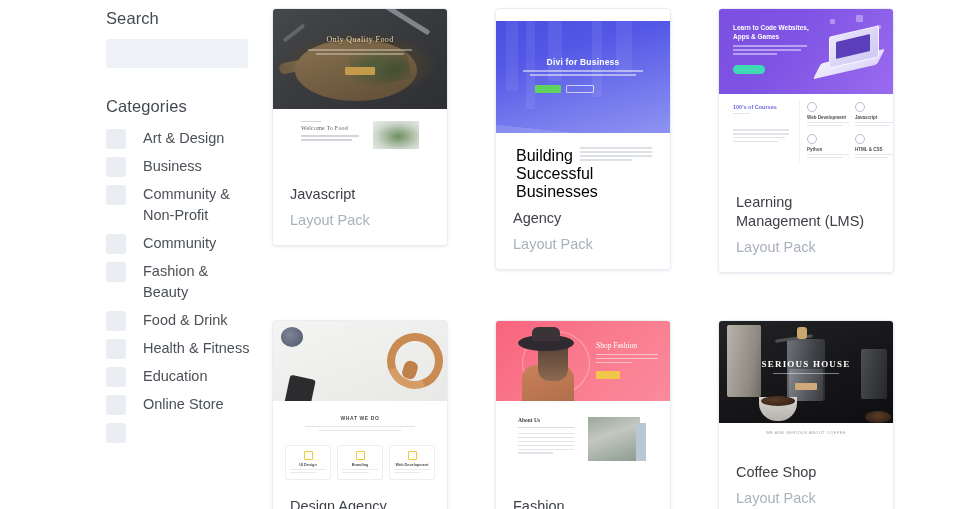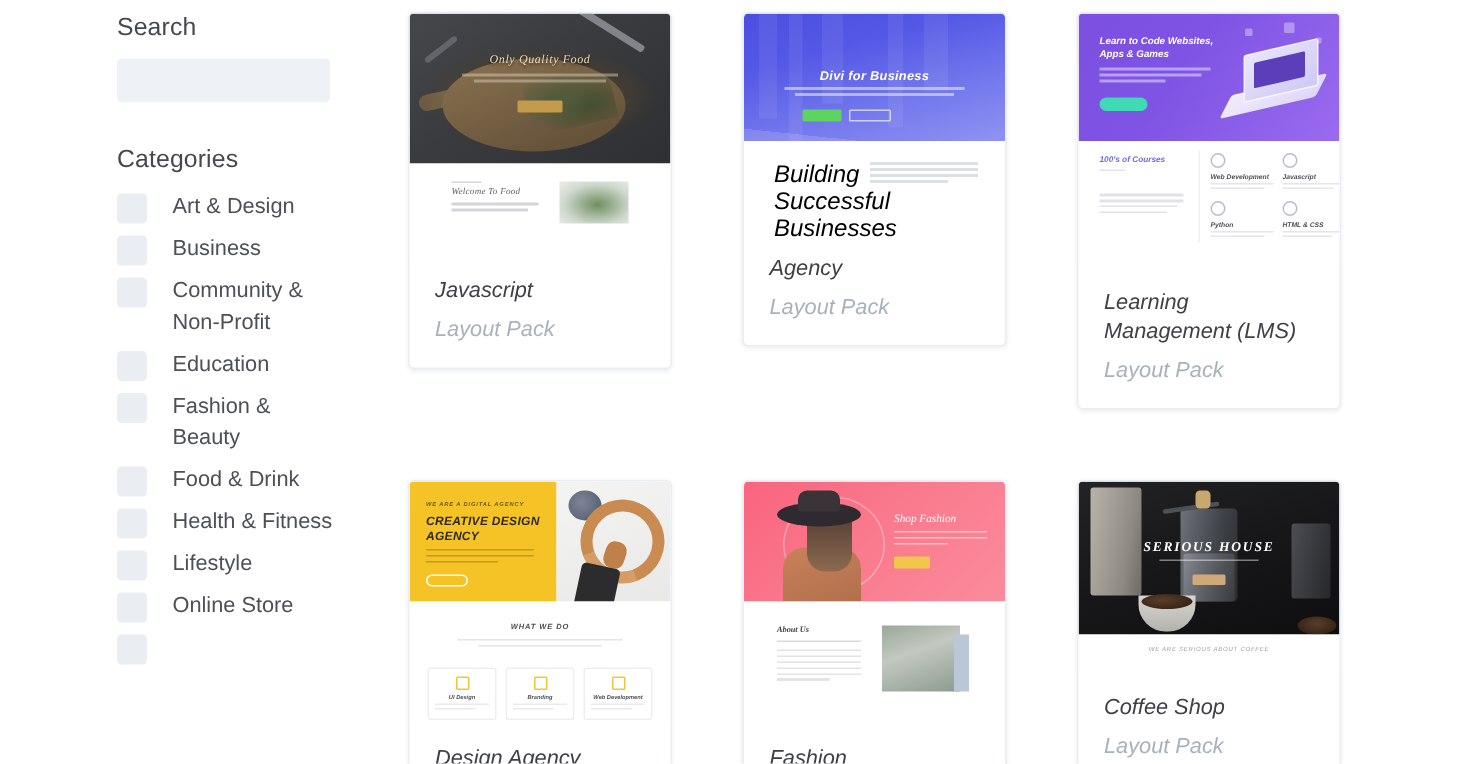--- a/index.html
+++ b/index.html
@@ -19,21 +19,21 @@
     width: 976px;
     height: 509px;
     display: flex;
     background: #ffffff;
   }
 
   
   .sidebar {
     width: 272px;
     flex: 0 0 272px;
-    padding: 0 0 0 78px;
+    padding: 0 0 0 106px;
     box-sizing: border-box;
     position: relative;
   }
   .sidebar-heading {
     font-size: 16.5px;
     color: #44494f;
     font-weight: 400;
     letter-spacing: .1px;
     line-height: 1;
     margin: 0;
@@ -92,21 +92,20 @@
   }
   .grid {
     display: flex;
     flex-wrap: wrap;
     gap: 47px 47px;
   }
   .card-wrap {
     position: relative;
     width: 176px;
     flex: 0 0 176px;
-    font-style: italic;
   }
   
   .stack-2, .stack-3 {
     position: absolute;
     left: 6px;
     right: 6px;
     height: 9px;
     background: #f3f7fb;
     border: 1px solid #e3ecf5;
     border-top: none;
@@ -217,23 +216,24 @@
   .t-restaurant .b-txt .r {
     display:block;height:1.4px;background:#d2d6db;margin-bottom:2.5px;
   }
   .t-restaurant .b-txt .hd {
     font-family:"Liberation Serif",serif;font-size:6px;color:#5d6167;margin:3px 0 4px;
     letter-spacing:.2px;
   }
 
   
   .t-agency .hero {
-    height: 85px; position: relative;
+    height: 112px; position: relative;
     background: linear-gradient(165deg,#4b4fe0 0%,#5458e6 30%,#6f74ec 62%,#8e93f2 100%);
     overflow: hidden;
+    margin-top: 12px;
   }
   .t-agency .bld {
     position: absolute; background: rgba(255,255,255,.07);
   }
   .t-agency .diag {
     position: absolute; left: -30%; bottom: -62px; width: 170%; height: 120px;
     background: linear-gradient(to top right, rgba(255,255,255,.14) 0 50%, rgba(255,255,255,0) 50%);
     transform: rotate(-16deg);
   }
   .t-agency .h-txt {
@@ -474,37 +474,37 @@
         <li class="cat-item">
           <span class="cat-box"></span>
           <span class="cat-label">Business</span>
         </li>
         <li class="cat-item">
           <span class="cat-box"></span>
           <span class="cat-label">Community &amp; Non-Profit</span>
         </li>
         <li class="cat-item">
           <span class="cat-box"></span>
+          <span class="cat-label">Community</span>
+        </li>
+        <li class="cat-item">
+          <span class="cat-box"></span>
+          <span class="cat-label">Fashion &amp; Beauty</span>
+        </li>
+        <li class="cat-item">
+          <span class="cat-box"></span>
+          <span class="cat-label">Food &amp; Drink</span>
+        </li>
+        <li class="cat-item">
+          <span class="cat-box"></span>
+          <span class="cat-label">Health &amp; Fitness</span>
+        </li>
+        <li class="cat-item">
+          <span class="cat-box"></span>
           <span class="cat-label">Education</span>
-        </li>
-        <li class="cat-item">
-          <span class="cat-box"></span>
-          <span class="cat-label">Fashion &amp; Beauty</span>
-        </li>
-        <li class="cat-item">
-          <span class="cat-box"></span>
-          <span class="cat-label">Food &amp; Drink</span>
-        </li>
-        <li class="cat-item">
-          <span class="cat-box"></span>
-          <span class="cat-label">Health &amp; Fitness</span>
-        </li>
-        <li class="cat-item">
-          <span class="cat-box"></span>
-          <span class="cat-label">Lifestyle</span>
         </li>
         <li class="cat-item">
           <span class="cat-box"></span>
           <span class="cat-label">Online Store</span>
         </li>
         <li class="cat-item">
           <span class="cat-box"></span>
         </li>
       </ul>
     </div>
@@ -649,30 +649,20 @@
             <div class="card-sub">Layout Pack</div>
           </div>
         </div>
       </div>
 
       <div class="card-wrap">
 
         <div class="card">
           <div class="thumb t-design">
             <div class="hero">
-              <div class="yellow">
-                <div class="eyebrow">WE ARE A DIGITAL AGENCY</div>
-                <div class="d-h">CREATIVE DESIGN AGENCY</div>
-                <div class="d-lines">
-                  <i style="width:100%"></i>
-                    <i style="width:100%"></i>
-                    <i style="width:66%"></i>
-                </div>
-                <div class="d-btn"></div>
-              </div>
               <div class="photo">
                 <div class="plant"></div>
                 <div class="headph"></div>
                 <div class="hp-pad"></div>
                 <div class="phone"></div>
               </div>
             </div>
             <div class="body">
               <div class="wwd">WHAT WE DO</div>
               <div class="w-lines">

